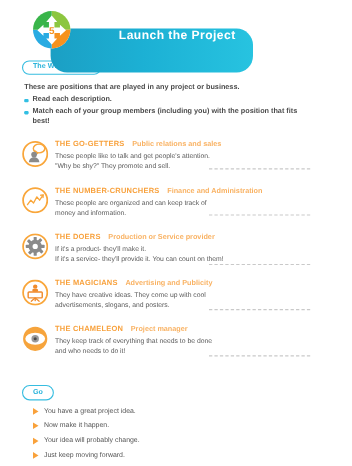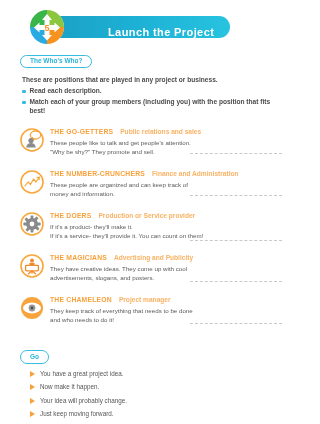--- a/index.html
+++ b/index.html
@@ -25,27 +25,27 @@
 
   
   .header {
     position: relative;
     height: 42px;
     margin: 7px 0 0 0;
   }
   .header-banner {
     position: absolute;
     left: 46px;
-    top: 9px;
+    top: 19px;
     width: 184px;
-    height: 22px;
+    height: 40px;
     border-radius: 15px;
     background: linear-gradient(to right, #1b9fc4 0%, #1cb0d4 45%, #27c3e0 100%);
     display: flex;
-    align-items: flex-end;
+    align-items: flex-start;
   }
   .header-title {
     color: #ffffff;
     font-size: 11px;
     font-weight: bold;
     letter-spacing: 0.4px;
     margin-left: 62px;
     white-space: nowrap;
   }
   .logo {

